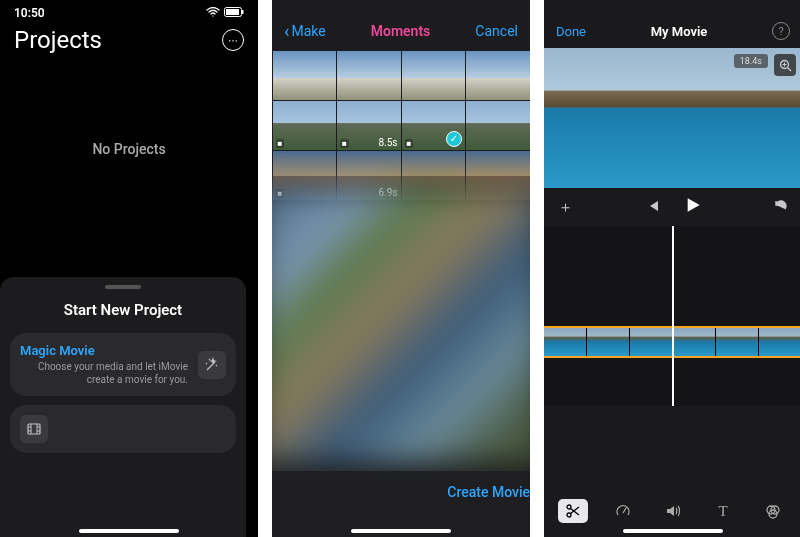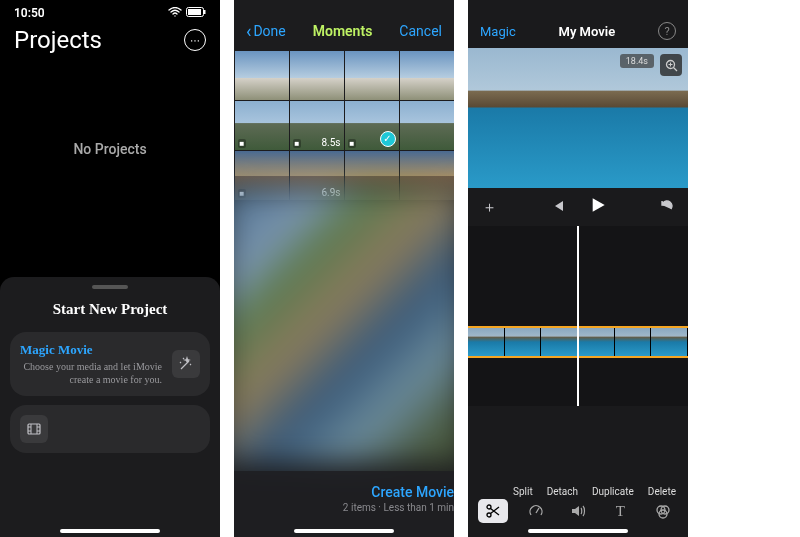--- a/index.html
+++ b/index.html
@@ -7,21 +7,21 @@
     background: #fff;
     font-family: -apple-system, BlinkMacSystemFont, "Segoe UI", Roboto, sans-serif;
     width: 800px;
     height: 537px;
     display: flex;
     gap: 14px;
     overflow: hidden;
   }
   .screen {
     position: relative;
-    width: 220px;
+    width: 258px;
     height: 537px;
     background: #000;
     color: #fff;
     overflow: hidden;
     flex-shrink: 0;
   }
   
   .status-bar {
     display: flex;
     justify-content: space-between;
@@ -45,27 +45,26 @@
     display: flex; align-items: center; justify-content: center;
     font-size: 10px;
   }
   .empty-area {
     height: 170px;
     display: flex; align-items: center; justify-content: center;
   }
   .empty-text { color: #aaa; font-size: 14px; font-weight: 500; }
   .sheet {
     position: absolute;
-    left: 0; right: 0; bottom: 0;
+    left: 0; right: 12px; bottom: 0;
     height: 260px;
     background: #1c1c1e;
     border-top-left-radius: 14px;
     border-top-right-radius: 14px;
     padding: 8px 10px 0;
-    font-family: Liberation Serif, serif;
   }
   .handle {
     width: 36px; height: 4px; background: #555; border-radius: 2px;
     margin: 0 auto 12px;
   }
   .sheet-title { font-size: 15px; font-weight: 600; text-align: center; margin-bottom: 14px; }
   .opt {
     display: flex; align-items: center;
     background: #2a2a2c; border-radius: 16px;
     padding: 10px 10px; margin-bottom: 9px;
@@ -85,21 +84,21 @@
     position: absolute; left: 50%; bottom: 4px; transform: translateX(-50%);
     width: 100px; height: 4px; background: #fff; border-radius: 2px;
   }
   
   .s2 { background: #1c1c1e; }
   .nav2 {
     display: flex; justify-content: space-between; align-items: center;
     padding: 22px 12px 10px; font-size: 14px;
   }
   .nav2 .back, .nav2 .cancel { color: #2da6ff; display: flex; align-items: center; gap: 2px; }
-  .nav2 .title { color: #bef264; font-weight: 600; }
+  .nav2 .title { color: #ec4899; font-weight: 600; }
   .chev-left { font-size: 18px; line-height: 1; }
   .photo-grid { padding: 0 0; }
   .row4 { display: flex; height: 50px; }
   .cell {
     flex: 1; margin: 0.5px; position: relative;
     background: linear-gradient(to bottom, #8cb0d0 0%, #a8c4dd 45%, #5e6b55 46%, #3f5a3a 100%);
   }
   .cell.sky { background: linear-gradient(to bottom, #6a94c0 0%, #b6cde0 55%, #d4d0c7 56%, #8e9078 100%); }
   .cell.sun { background: linear-gradient(to bottom, #4a6a92 0%, #a58f6a 50%, #6a5542 51%, #3d3d36 100%); }
   .cell .vid-ind {
@@ -261,21 +260,21 @@
       </div>
     </div>
   </div>
   <div class="home-ind"></div>
 </div>
 
 <div class="screen s2">
   <div class="nav2">
     <div class="back">
       <span class="chev-left">‹</span>
-      <span>Done</span>
+      <span>Make</span>
     </div>
     <div class="title">Moments</div>
     <div class="cancel">Cancel</div>
   </div>
 
   <div class="photo-grid">
     <div class="row4">
       <div class="cell sky"></div>
       <div class="cell sky"></div>
       <div class="cell sky"></div>
@@ -304,28 +303,27 @@
       </div>
       <div class="cell sun"></div>
       <div class="cell sun"></div>
     </div>
   </div>
 
   <div class="blur-area"></div>
 
   <div class="create-bar">
     <div class="create-title">Create Movie</div>
-    <div class="create-sub">2 items · Less than 1 min</div>
   </div>
   <div class="home-ind"></div>
 </div>
 
 <div class="screen s3">
   <div class="nav3">
-    <div class="done">Magic</div>
+    <div class="done">Done</div>
     <div class="title">My Movie</div>
     <div class="help-btn">?</div>
   </div>
 
   <div class="preview">
     <div class="dur-badge">18.4s</div>
     <div class="zoom-btn">
       <svg width="13" height="13" viewBox="0 0 13 13">
           <circle cx="5.5" cy="5.5" r="4" stroke-width="1.3"></circle>
           <line x1="8.5" y1="8.5" x2="12" y2="12" stroke-width="1.3"></line>
@@ -361,26 +359,20 @@
       <div class="tclip"></div>
       <div class="tclip"></div>
       <div class="tclip"></div>
       <div class="tclip"></div>
       <div class="tclip"></div>
       <div class="tclip"></div>
     </div>
     <div class="playhead"></div>
   </div>
 
-  <div class="clip-actions">
-    <span>Split</span>
-    <span>Detach</span>
-    <span>Duplicate</span>
-    <span>Delete</span>
-  </div>
 
   <div class="tool-tabs">
     <div class="tool-tab active">
       <svg viewBox="0 0 16 16" fill="none" stroke="#000" stroke-width="1.3">
           <circle cx="4" cy="4" r="2"></circle>
           <circle cx="4" cy="12" r="2"></circle>
           <path d="M5.5 5.5L14 12M5.5 10.5L14 4"></path>
         </svg>
     </div>
     <div class="tool-tab">

